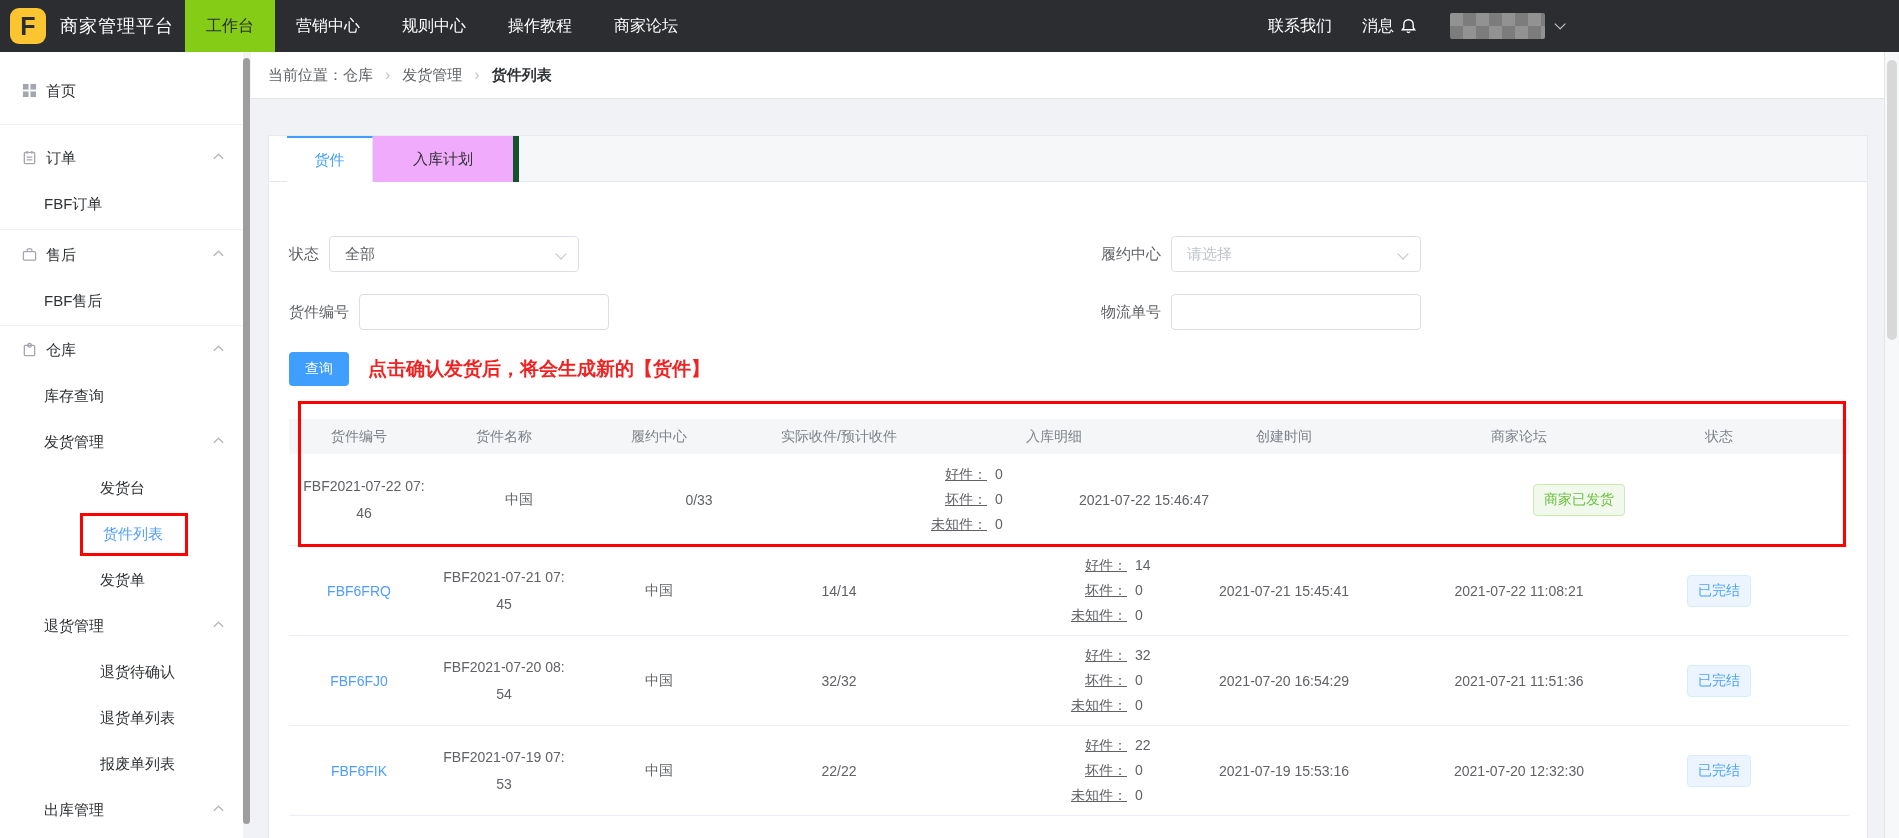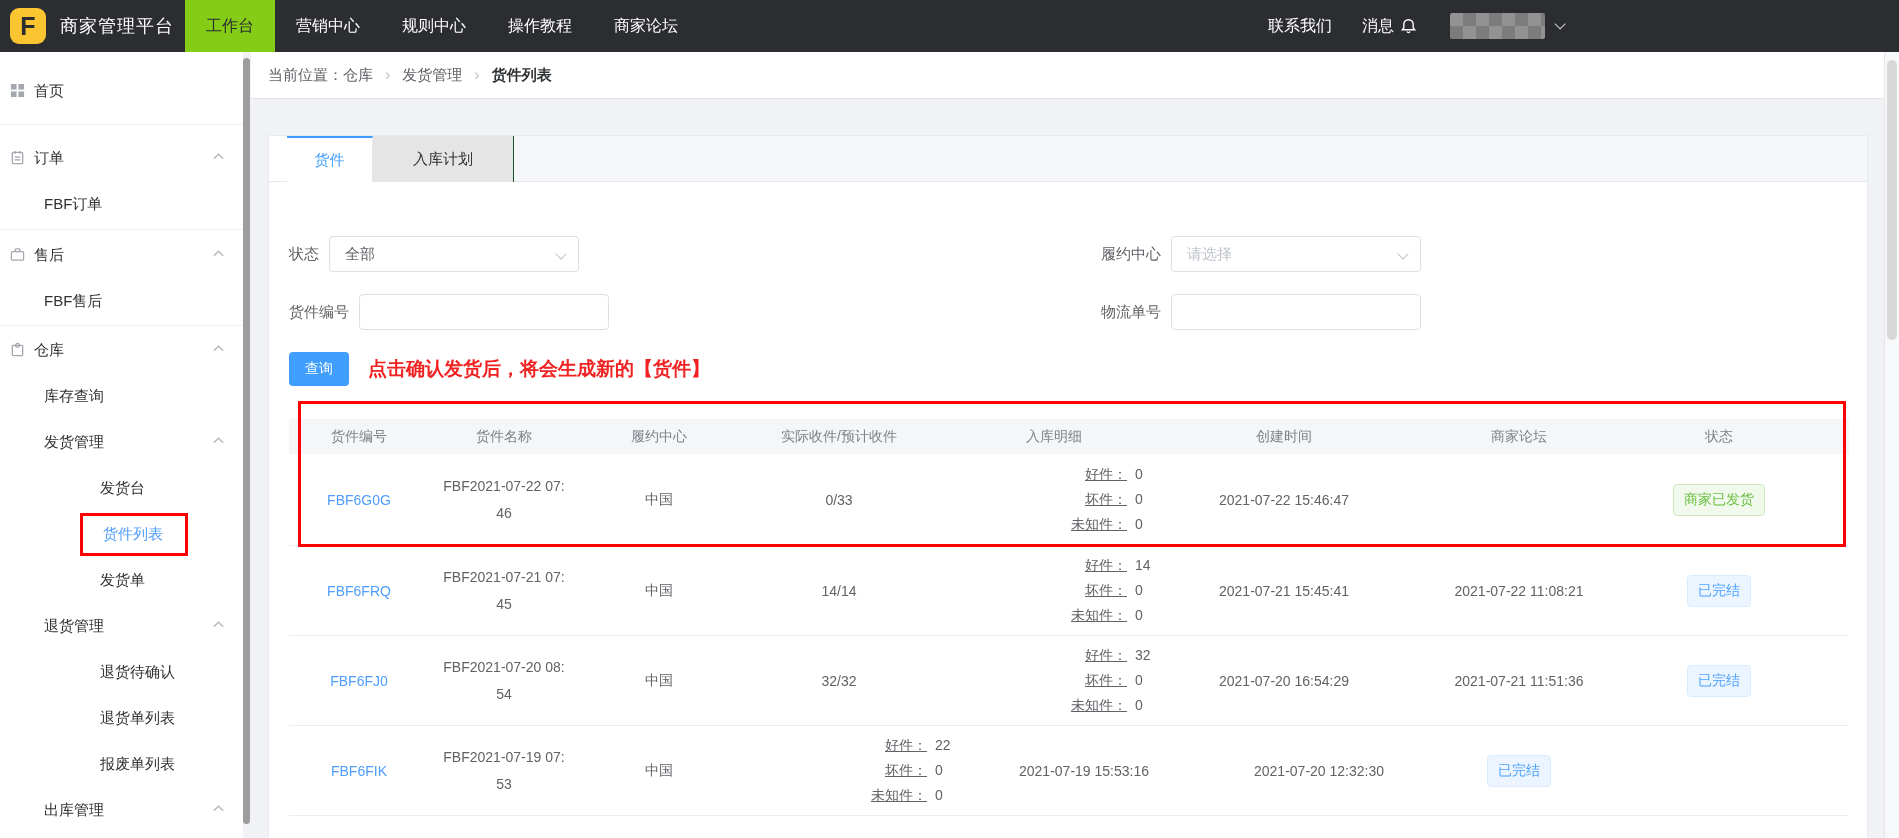--- a/index.html
+++ b/index.html
@@ -21,21 +21,21 @@
   .msg-group { display:flex; align-items:center; margin-left:30px; }
   .bell { margin-left:6px; display:flex; }
   .user-blur { margin-left:33px; width:95px; height:26px; border-radius:2px;
     background:repeating-conic-gradient(#7c7c7c 0% 25%, #929292 0% 50%) 0 0/26px 26px; }
   .user-caret { margin-left:9px; width:8px; height:8px; border-right:1.5px solid #cfcfcf;
     border-bottom:1.5px solid #cfcfcf; transform:rotate(45deg) translateY(-3px); }
 
   
   .sidebar { position:absolute; left:0; top:52px; width:243px; bottom:0; background:#fff;
     padding-top:16px; z-index:10; }
-  .sb-item { height:46px; display:flex; align-items:center; padding-left:10px;
+  .sb-item { height:46px; display:flex; align-items:center; padding-left:22px;
     color:#2f3235; font-size:15px; cursor:pointer; position:relative; }
   .sb-icon { width:16px; height:16px; margin-right:8px; display:flex; }
   .sb-item.lvl2 { padding-left:44px; }
   .sb-item.lvl3 { padding-left:100px; }
   .sb-caret { position:absolute; right:18px; top:17px; display:flex; }
   .sb-sep { border-top:1px solid #f0f0f0; }
   .sep-a { margin:10px 0; } .sep-b { margin:2px 0; } .sep-c { margin:1px 0; }
   .sb-label.active-blue { color:#4f9dfd; }
   .boxed-red { border:3px solid #ff0000; padding:9px 22px 9px 20px; margin-left:-20px; }
   .sb-scrollbar { position:absolute; left:243px; top:58px; width:7px; height:766px;
@@ -52,22 +52,22 @@
   .card { position:absolute; left:17px; top:83px; right:31px; bottom:0;
     background:#fff; border:1px solid #e8eaee; border-bottom:none; }
 
   
   .tabstrip { display:flex; height:46px; border-bottom:1px solid #e4e7ed; background:#fff; }
   .tab-pad { width:18px; background:#fff; }
   .tab { height:46px; display:flex; align-items:center; justify-content:center;
     font-size:15px; cursor:pointer; }
   .tab.active { width:86px; background:#fff; color:#409eff;
     border-top:2px solid #409eff; border-right:1px solid #e4e7ed; margin-bottom:-1px; }
-  .tab.inactive { padding:0 40px; background:#e5e5e5; color:#303133;
-    border-right:1px solid #14532d; }
+  .tab.inactive { padding:0 40px; background:#f0abfc; color:#303133;
+    border-right:6px solid #14532d; }
   .tab-filler { flex:1; background:#f6f7f9; }
 
   
   .filters { padding:54px 0 0 20px; position:relative; }
   .f-row { display:flex; align-items:center; position:relative; height:36px; margin-bottom:22px; }
   .f-label { font-size:15px; color:#606266; margin-right:10px; white-space:nowrap; }
   .sel, .txt { width:250px; height:36px; border:1px solid #dcdfe6; border-radius:4px;
     background:#fff; font-size:15px; color:#606266; }
   .sel { display:flex; align-items:center; padding:0 15px; cursor:pointer; position:relative; }
   .sel .caret { position:absolute; right:13px; top:13px; width:8px; height:8px;
@@ -322,23 +322,20 @@
         <div class="th c2">货件名称</div>
         <div class="th c3">履约中心</div>
         <div class="th c4">实际收件/预计收件</div>
         <div class="th c5">入库明细</div>
         <div class="th c6">创建时间</div>
         <div class="th c7">商家论坛</div>
         <div class="th c8">状态</div>
       </div>
 
       <div class="trow first">
-        <div class="td c1">
-            <a class="code-link">FBF6G0G</a>
-          </div>
         <div class="td c2">
             <div class="name-wrap">FBF2021-07-22 07:46</div>
           </div>
         <div class="td c3">中国</div>
         <div class="td c4">0/33</div>
         <div class="td c5">
             <div class="detail-lines">
           <div class="dline">
                 <span class="dlab">好件：</span>
                 <span class="dval">0</span>
@@ -425,20 +422,21 @@
       </div>
 
       <div class="trow">
         <div class="td c1">
             <a class="code-link">FBF6FIK</a>
           </div>
         <div class="td c2">
             <div class="name-wrap">FBF2021-07-19 07:53</div>
           </div>
         <div class="td c3">中国</div>
+        <div class="td c4">22/22</div>
         <div class="td c5">
             <div class="detail-lines">
           <div class="dline">
                 <span class="dlab">好件：</span>
                 <span class="dval">22</span>
               </div>
           <div class="dline">
                 <span class="dlab">坏件：</span>
                 <span class="dval">0</span>
               </div>

